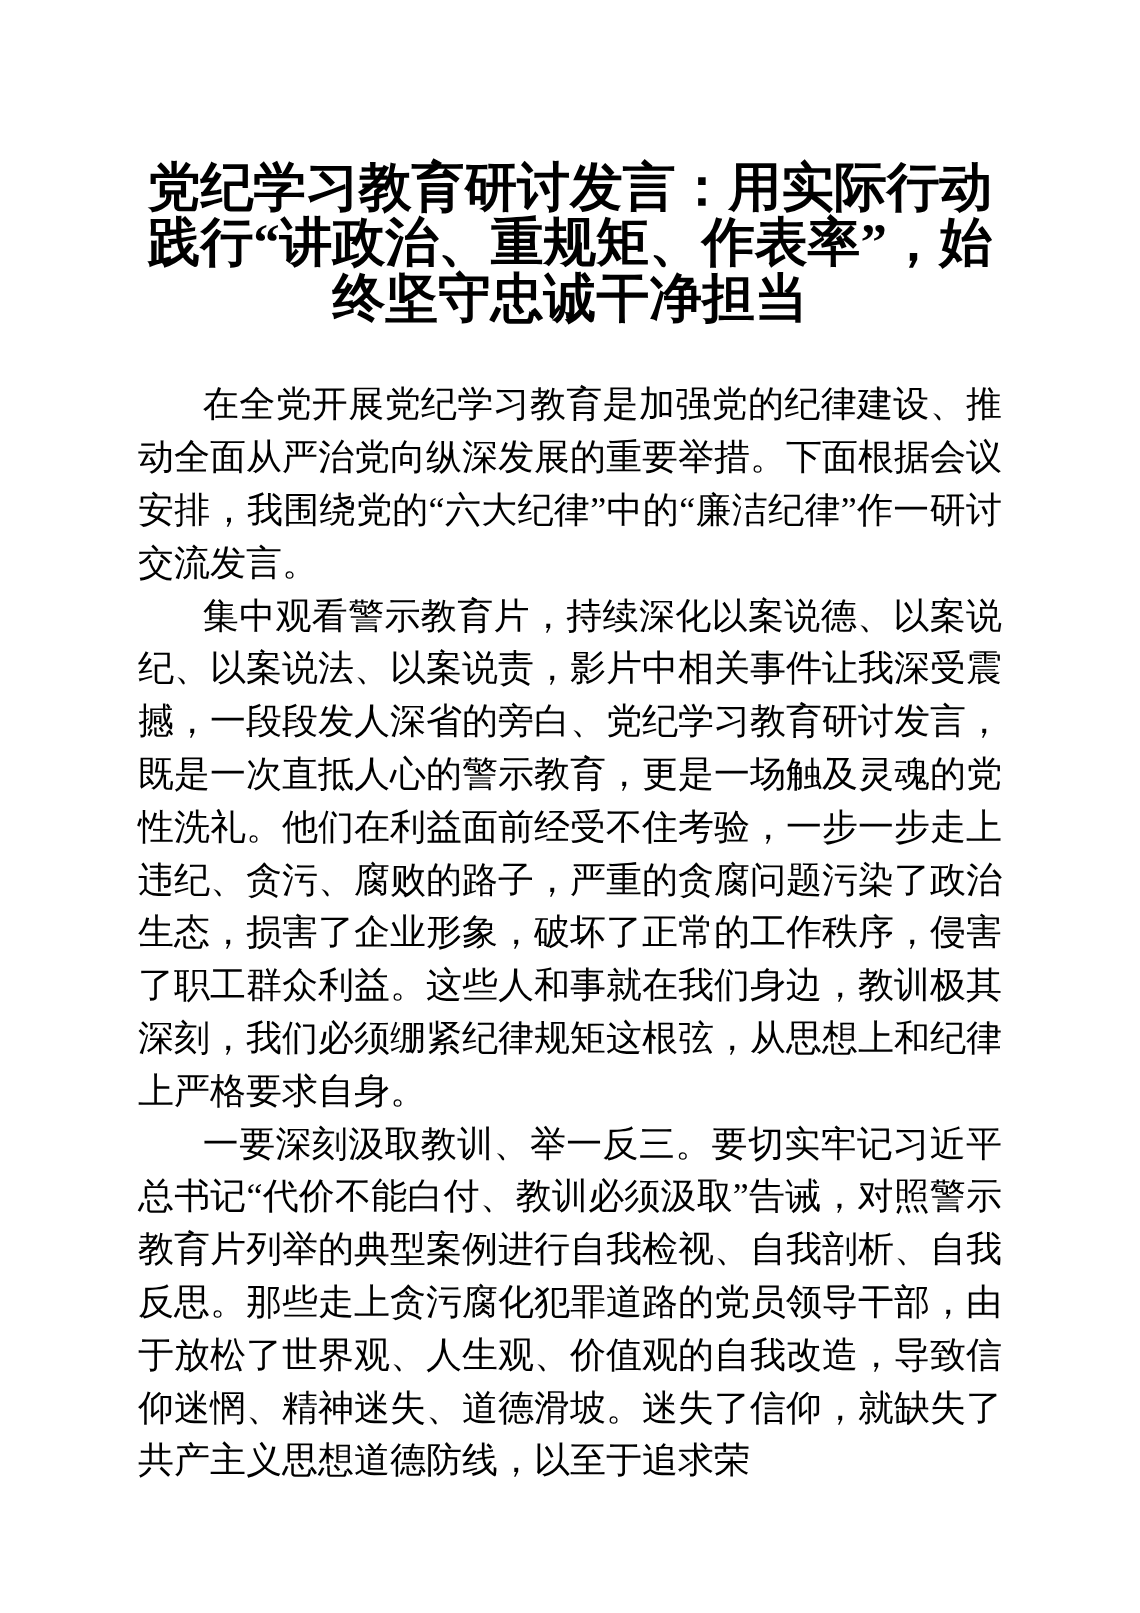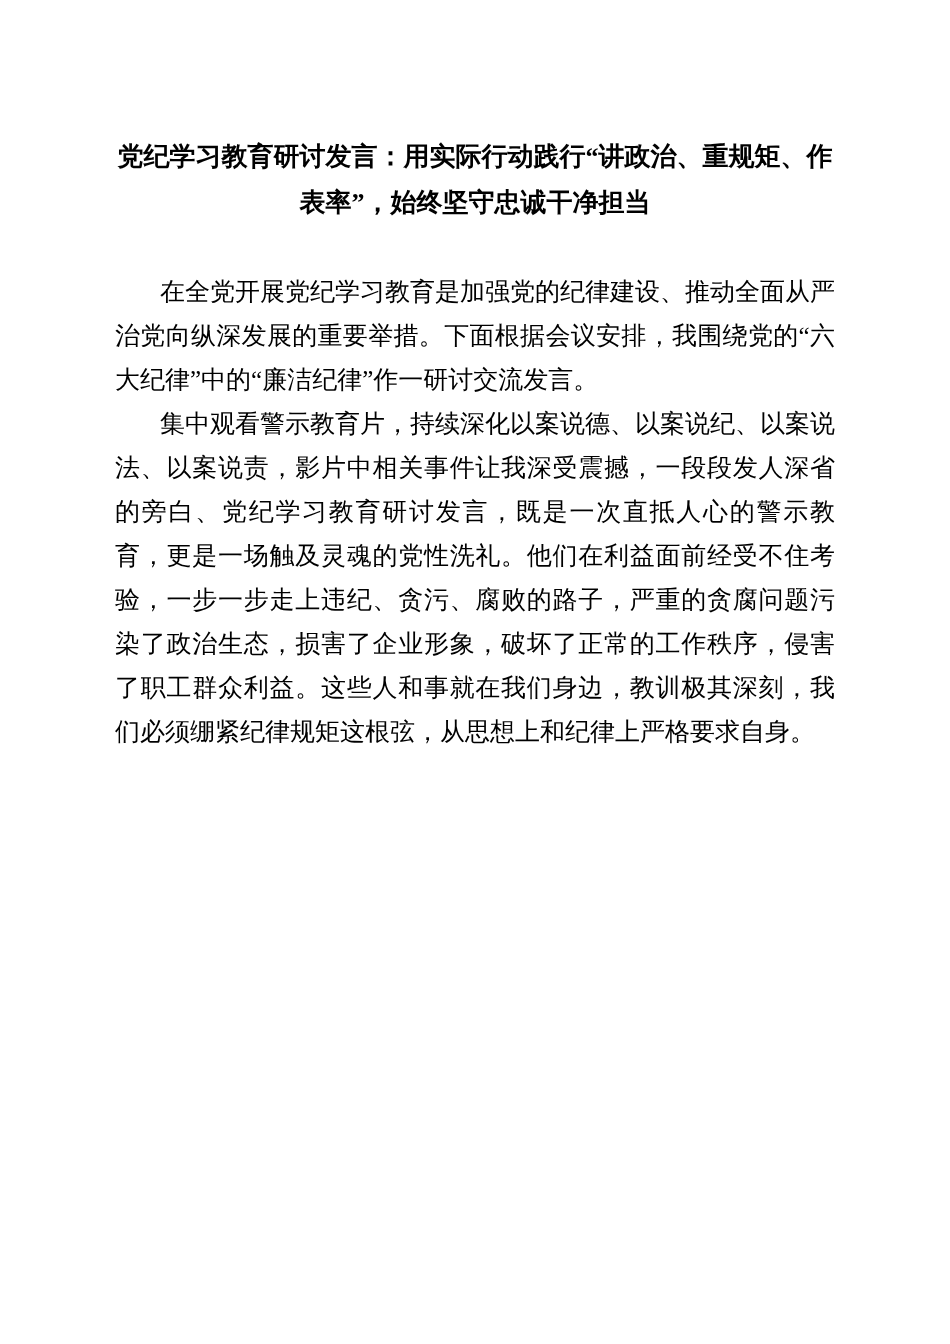--- a/index.html
+++ b/index.html
@@ -19,45 +19,46 @@
     height: 1344px;
     background: #ffffff;
     box-sizing: border-box;
     padding-top: 134px;
   }
   .content {
     width: 720px;
     margin: 0 auto;
   }
   .doc-title {
-    font-size: 26px;
+    font-size: 44px;
     line-height: 46px;
     font-weight: 700;
     text-align: center;
     margin: 0 0 44px 0;
     font-family: "Liberation Serif", "DejaVu Serif", serif;
   }
   .doc-body p {
-    font-size: 25px;
+    font-size: 30px;
     line-height: 44px;
     margin: 0;
     text-align: justify;
     text-justify: inter-ideograph;
     text-indent: 1.8em;
     font-family: "Liberation Serif", "DejaVu Serif", serif;
     font-weight: 400;
   }
 </style>
 </head>
 <body>
 
 <div class="page">
   <div class="content">
 
     <h1 class="doc-title">党纪学习教育研讨发言：用实际行动践行“讲政治、重规矩、作表率”，始终坚守忠诚干净担当</h1>
 
     <div class="doc-body">
       <p>在全党开展党纪学习教育是加强党的纪律建设、推动全面从严治党向纵深发展的重要举措。下面根据会议安排，我围绕党的“六大纪律”中的“廉洁纪律”作一研讨交流发言。</p>
       <p>集中观看警示教育片，持续深化以案说德、以案说纪、以案说法、以案说责，影片中相关事件让我深受震撼，一段段发人深省的旁白、党纪学习教育研讨发言，既是一次直抵人心的警示教育，更是一场触及灵魂的党性洗礼。他们在利益面前经受不住考验，一步一步走上违纪、贪污、腐败的路子，严重的贪腐问题污染了政治生态，损害了企业形象，破坏了正常的工作秩序，侵害了职工群众利益。这些人和事就在我们身边，教训极其深刻，我们必须绷紧纪律规矩这根弦，从思想上和纪律上严格要求自身。</p>
+      <p>一要深刻汲取教训、举一反三。要切实牢记习近平总书记“代价不能白付、教训必须汲取”告诫，对照警示教育片列举的典型案例进行自我检视、自我剖析、自我反思。那些走上贪污腐化犯罪道路的党员领导干部，由于放松了世界观、人生观、价值观的自我改造，导致信仰迷惘、精神迷失、道德滑坡。迷失了信仰，就缺失了共产主义思想道德防线，以至于追求荣</p>
     </div>
 
   </div>
 </div>
 
 </body></html>

